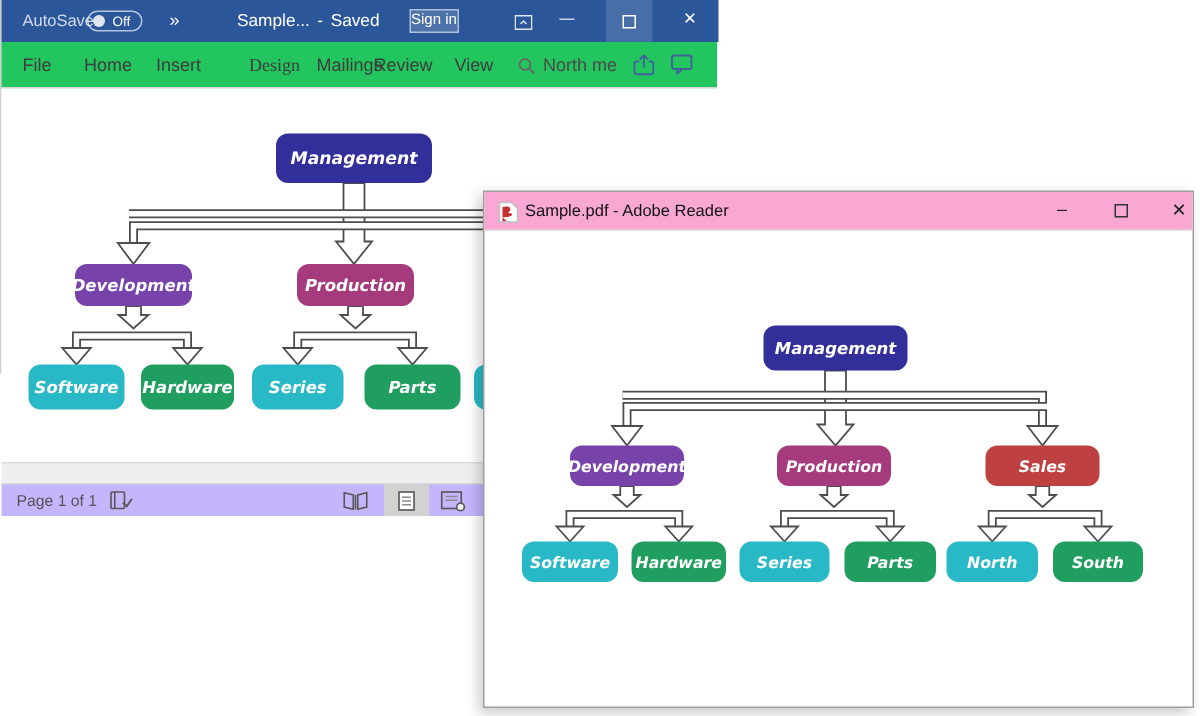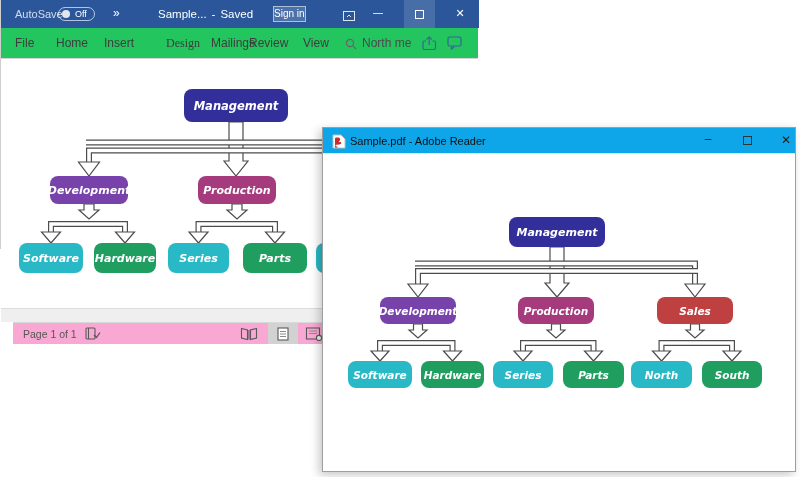--- a/index.html
+++ b/index.html
@@ -38,33 +38,33 @@
 
   #word-ribbon { position:absolute; left:0; top:28px; width:477px; height:31px; background:#22c55e;
                  border-bottom:1px solid #D5D5D5; }
   .ribbon-tab { position:absolute; top:0; font-size:12px; color:#3D3D3D; line-height:31px; }
   #tellme-label { position:absolute; left:361px; top:0; font-size:12px; color:#4A4A4A; line-height:31px; }
   .ribbon-icon-btn { position:absolute; top:8px; width:17px; height:16px; }
 
   #word-doc-area { position:absolute; left:0; top:59px; width:477px; height:249px; background:#FFFFFF; }
   #word-hscroll { position:absolute; left:0; top:308px; width:477px; height:14px; background:#EFEFEF;
                   border-top:1px solid #DCDCDC; }
-  #word-statusbar { position:absolute; left:12px; top:322px; width:477px; height:22px; background:#f9a8d4;
+  #word-statusbar { position:absolute; left:0; top:322px; width:477px; height:22px; background:#c4b5fd;
                     border-top:1px solid #D9D9D9; font-size:10.5px; color:#565656; }
   #page-indicator { position:absolute; left:10px; top:0; line-height:22px; }
   #proofing-button { position:absolute; left:72px; top:4px; width:16px; height:14px; }
   #readmode-button { position:absolute; left:227px; top:4px; width:18px; height:14px; }
   #printlayout-button { position:absolute; left:255px; top:0; width:30px; height:21px; background:#D2D2D2; }
   #weblayout-button { position:absolute; left:292px; top:4px; width:18px; height:14px; }
 
   
   #adobe-window { position:absolute; left:322px; top:127px; width:474px; height:345px;
                   background:#FFFFFF; border:1px solid #9E9E9E;
                   box-shadow:-3px 3px 9px rgba(0,0,0,0.22); z-index:10; }
-  #adobe-titlebar { position:absolute; left:0; top:0; width:472px; height:26px; background:#0ea5e9;
+  #adobe-titlebar { position:absolute; left:0; top:0; width:472px; height:26px; background:#f9a8d4;
                     border-bottom:1px solid #E4E4E4; }
   #adobe-title { position:absolute; left:27px; top:0; font-size:11px; color:#101010; line-height:26px; }
   #pdf-icon { position:absolute; left:9px; top:6px; }
   .adobe-ctrl { position:absolute; top:0; width:26px; height:26px; text-align:center; color:#222222; }
   #adobe-min-button { left:372px; font-size:12px; line-height:23px; }
   #adobe-max-button { left:412px; }
   #adobe-max-glyph { position:absolute; left:8px; top:8px; width:9px; height:9px; border:1px solid #333333; }
   #adobe-close-button { left:450px; font-size:12px; line-height:24px; }
 
   svg text { font-family:"DejaVu Sans","Liberation Sans",sans-serif; font-style:italic; font-weight:bold; }

